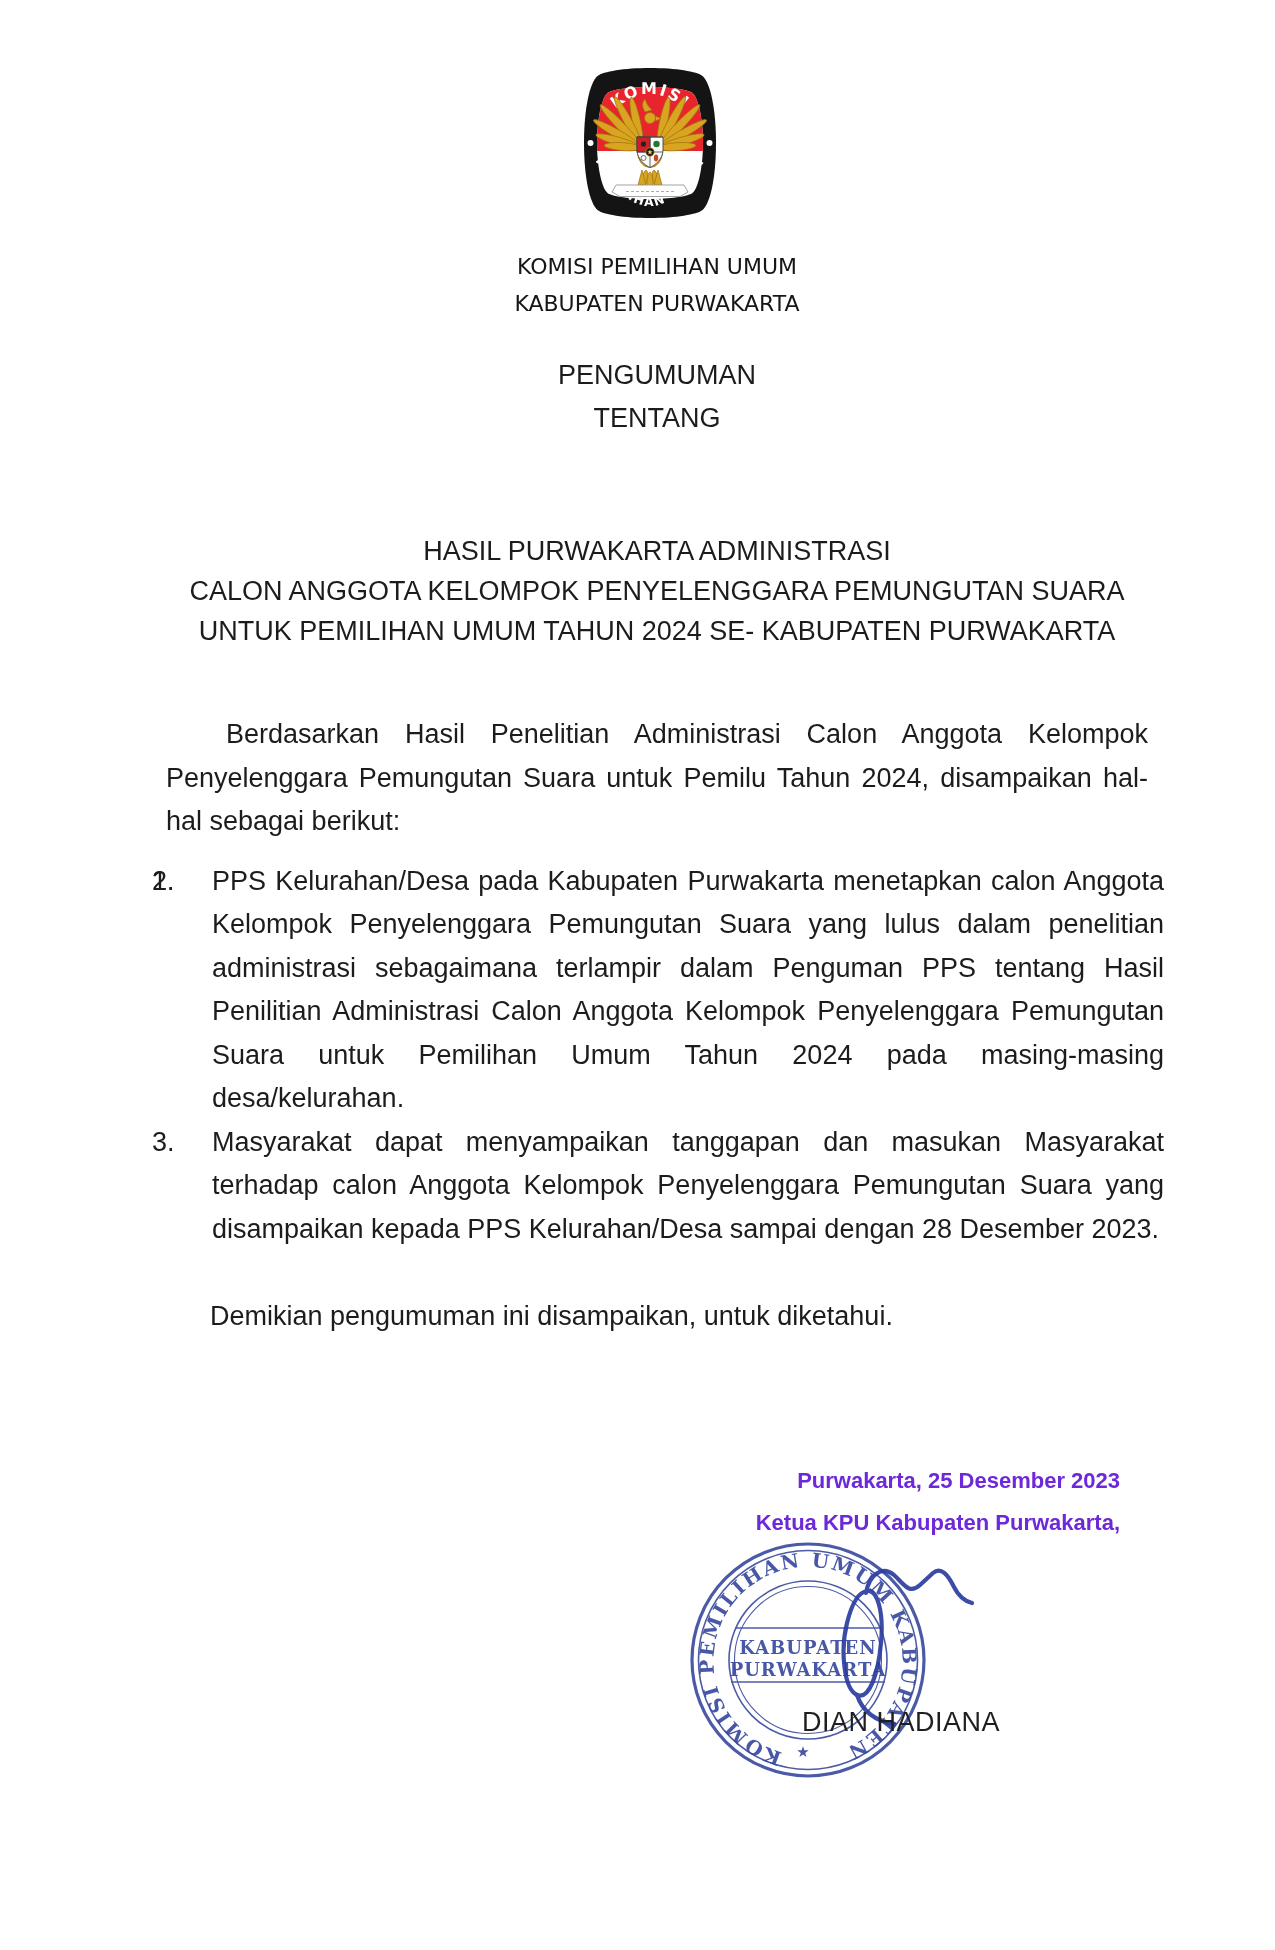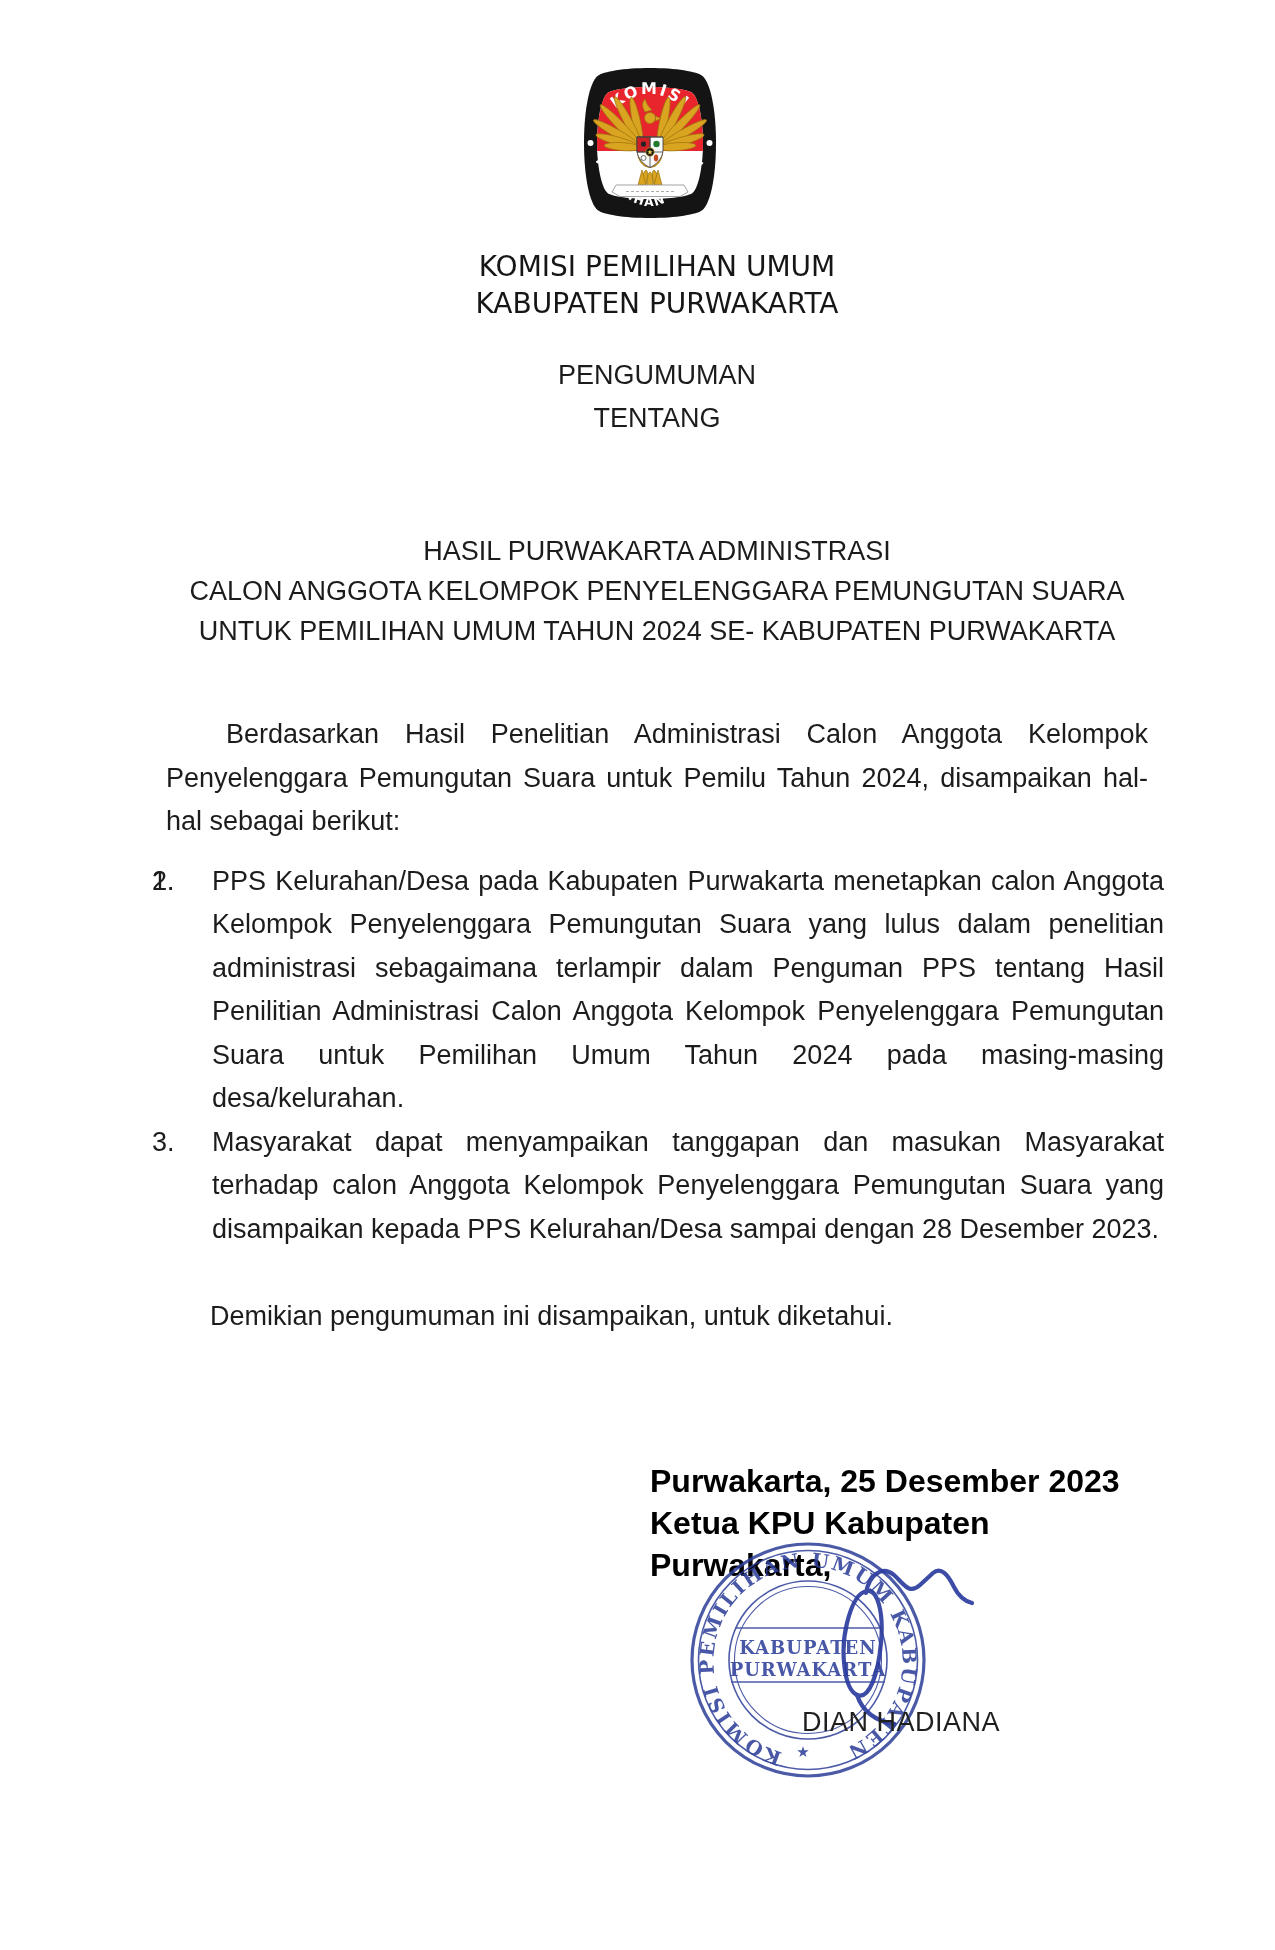--- a/index.html
+++ b/index.html
@@ -11,43 +11,43 @@
     overflow:hidden;
     font-family:"Liberation Sans",sans-serif;
     color:#1c1c1c;
   }
   .abs{position:absolute;}
   .logo-svg{left:582px;top:66px;width:136px;height:154px;}
   .agency{
     left:150px;top:248px;width:1014px;
     text-align:center;
     font-family:"DejaVu Sans",sans-serif;
-    font-size:28px;line-height:37px;color:#161616;
+    font-size:22px;line-height:37px;color:#161616;
   }
   .meta{
     left:150px;top:354px;width:1014px;
     text-align:center;font-size:27px;line-height:43px;color:#1c1c1c;
   }
   .subject{
     left:150px;top:531px;width:1014px;
     text-align:center;font-size:27px;line-height:40px;color:#1c1c1c;
   }
   .body-block{
     left:150px;top:697px;width:1014px;
     font-size:27px;line-height:43.5px;
     text-align:justify;
   }
   .opening{margin:16px;text-indent:60px;}
   .item{position:relative;padding-left:62px;margin:0;}
   .item .num{position:absolute;left:2px;top:0;}
   .closing{margin:43.5px 0 0 0;text-indent:60px;text-align:left;}
   .sig-lines{
     left:650px;top:1460px;width:470px;
-    text-align:left;
-    font-size:32px;font-weight:bold;line-height:42px;color:#000000;
+    text-align:right;
+    font-size:22px;font-weight:bold;line-height:42px;color:#6d28d9;
     filter:blur(0.2px);
   }
   .stamp-svg{left:686px;top:1538px;width:244px;height:244px;filter:blur(0.4px);opacity:.95;z-index:2;}
   .sig-svg{left:770px;top:1545px;width:280px;height:200px;z-index:4;}
   .signer-name{
     left:802px;top:1707px;
     font-size:27px;font-weight:normal;letter-spacing:.5px;color:#1f1f1f;z-index:5;
     filter:blur(0.2px);
   }
 </style>

